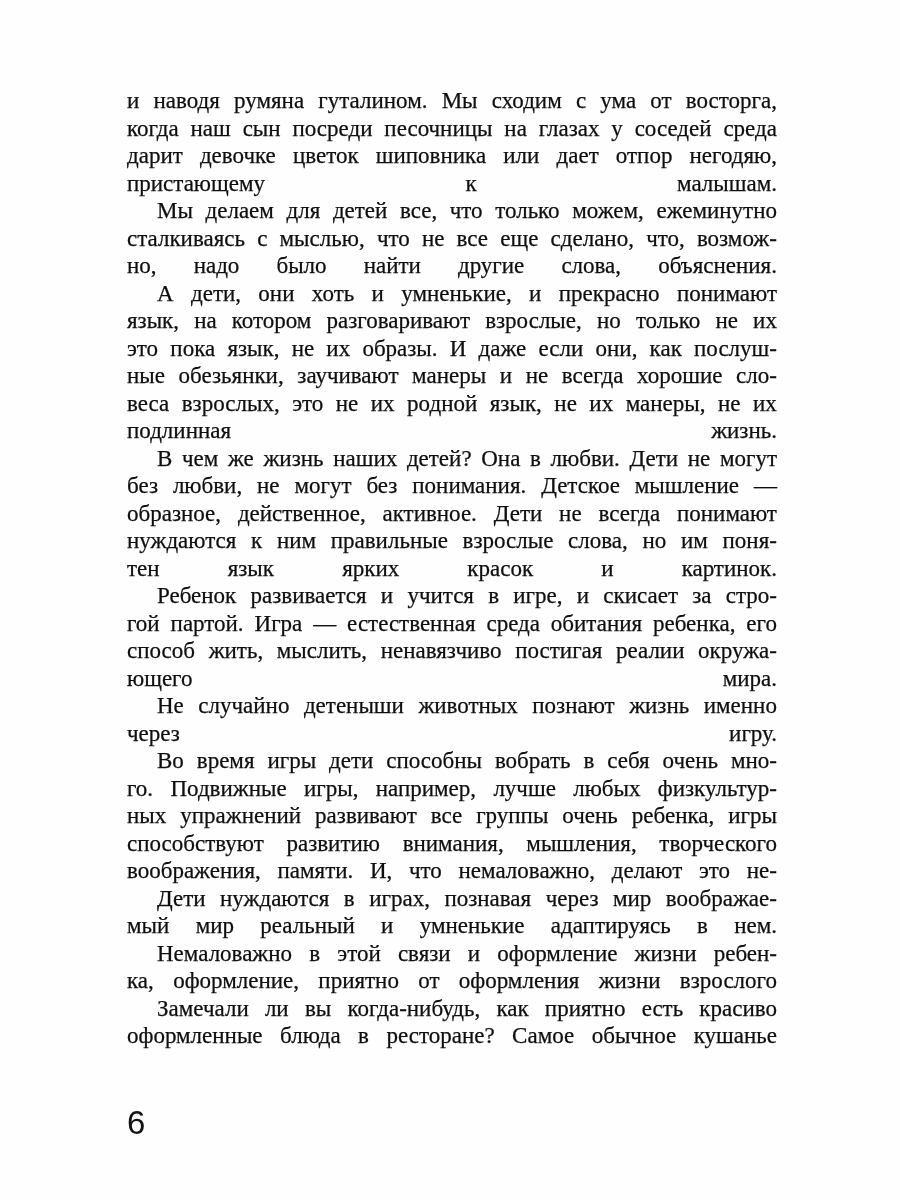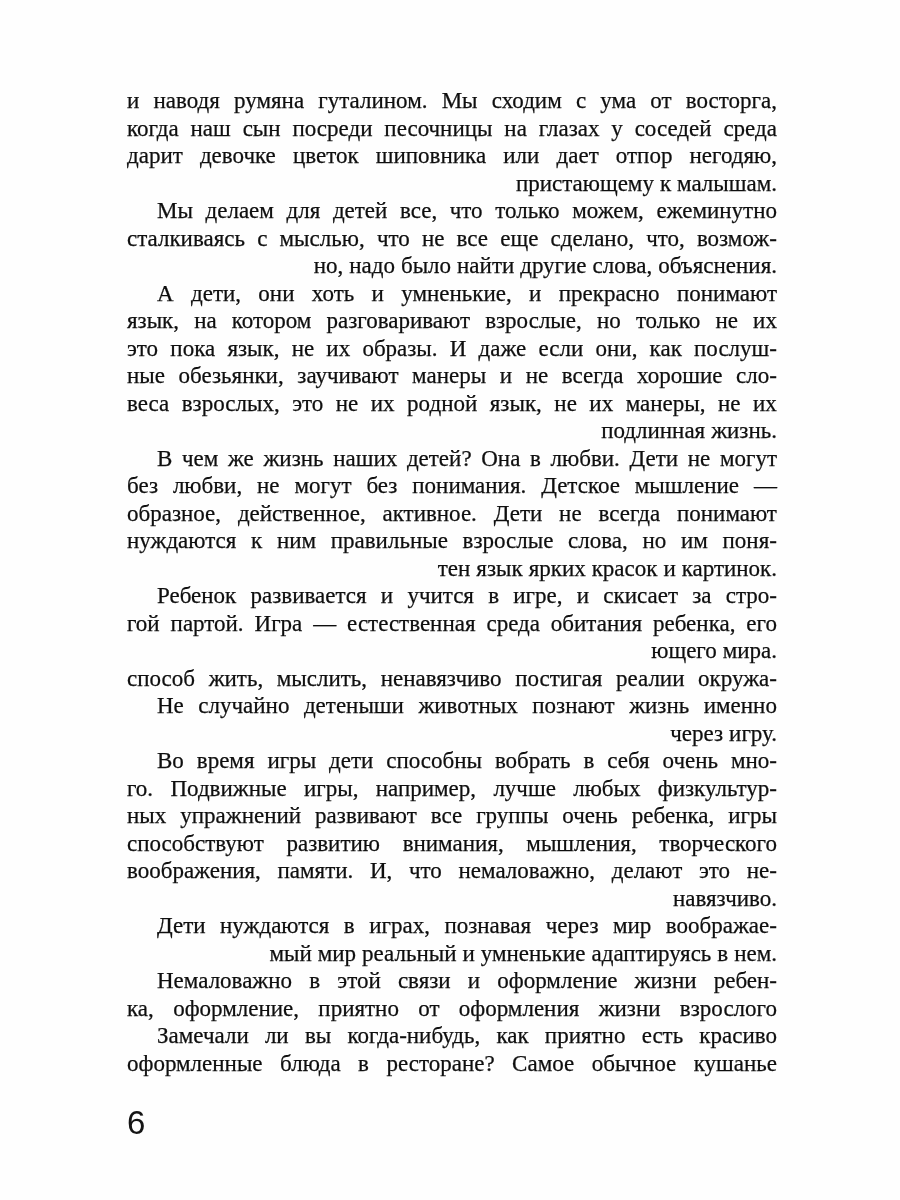--- a/index.html
+++ b/index.html
@@ -31,21 +31,21 @@
     margin: 0;
     padding: 0;
   }
   .line {
     display: flex;
     justify-content: space-between;
     line-height: 27.5px;
     white-space: nowrap;
   }
   .line.last {
-    justify-content: flex-end;
+    justify-content: space-between;
     gap: 0.26em;
   }
   .line.indent {
     padding-left: 30px;
   }
   .folio {
     position: absolute;
     left: 127px;
     top: 1106px;
     font-family: "Liberation Sans", "DejaVu Sans", sans-serif;
@@ -273,32 +273,32 @@
           <span>гой</span>
           <span>партой.</span>
           <span>Игра</span>
           <span>—</span>
           <span>естественная</span>
           <span>среда</span>
           <span>обитания</span>
           <span>ребенка,</span>
           <span>его</span>
         </div>
-        <div class="line last">
-          <span>ющего</span>
-          <span>мира.</span>
-        </div>
         <div class="line">
           <span>способ</span>
           <span>жить,</span>
           <span>мыслить,</span>
           <span>ненавязчиво</span>
           <span>постигая</span>
           <span>реалии</span>
           <span>окружа-</span>
+        </div>
+        <div class="line last">
+          <span>ющего</span>
+          <span>мира.</span>
         </div>
       </div>
       <div class="para">
         <div class="line indent">
           <span>Не</span>
           <span>случайно</span>
           <span>детеныши</span>
           <span>животных</span>
           <span>познают</span>
           <span>жизнь</span>
@@ -351,23 +351,20 @@
         <div class="line">
           <span>воображения,</span>
           <span>памяти.</span>
           <span>И,</span>
           <span>что</span>
           <span>немаловажно,</span>
           <span>делают</span>
           <span>это</span>
           <span>не-</span>
         </div>
-        <div class="line last">
-          <span>навязчиво.</span>
-        </div>
       </div>
       <div class="para">
         <div class="line indent">
           <span>Дети</span>
           <span>нуждаются</span>
           <span>в</span>
           <span>играх,</span>
           <span>познавая</span>
           <span>через</span>
           <span>мир</span>

